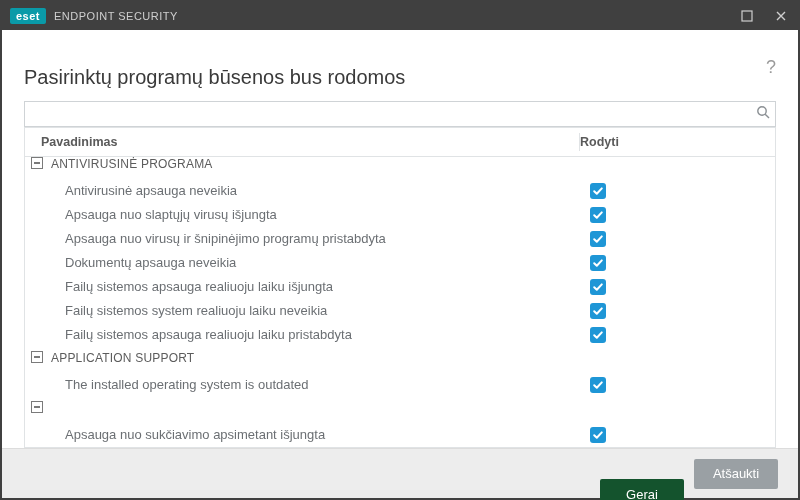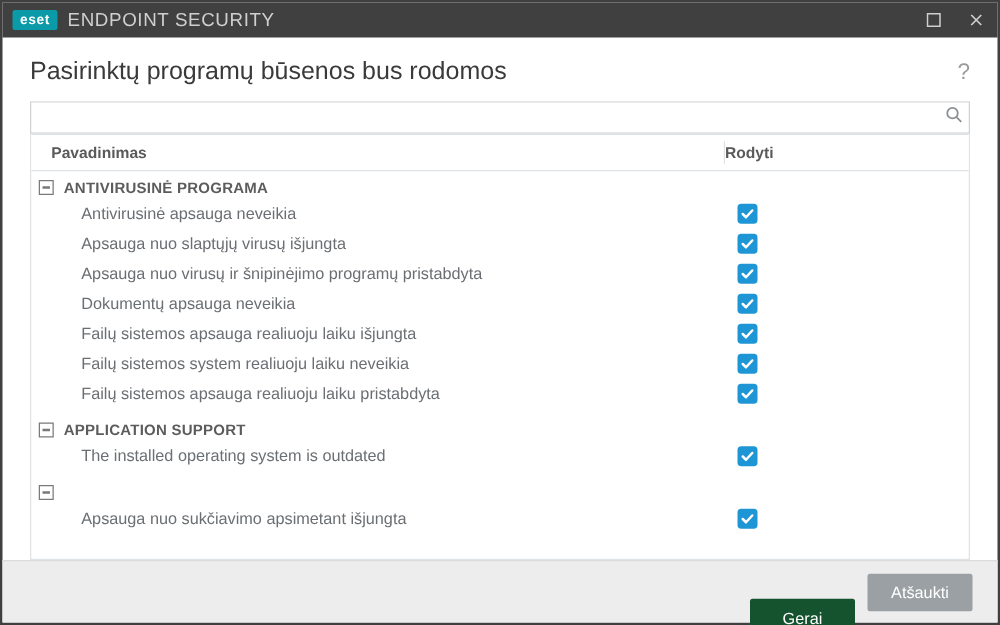--- a/index.html
+++ b/index.html
@@ -1,42 +1,42 @@
 <!DOCTYPE html>
 <html><head>
 <meta charset="utf-8">
 <style>
   * { box-sizing: border-box; margin: 0; padding: 0; }
   html, body { width: 800px; height: 500px; font-family: "Segoe UI", Arial, sans-serif; overflow: hidden; }
   .window { width: 800px; height: 500px; display: flex; flex-direction: column; background: #fff; border: 2px solid #404040; }
   
   .titlebar { height: 28px; background: #404040; display: flex; align-items: center; color: #d4d4d4; font-size: 12px; letter-spacing: .5px; }
   .logo { background: #0a9aa8; color: #fff; font-weight: 700; font-size: 11px; padding: 2px 6px; border-radius: 2px; margin: 0 8px 0 8px; letter-spacing: .5px; }
-  .titlebar-title { flex: 0 0 auto; font-size: 15px; color: #cfcfcf; }
+  .titlebar-title { flex: 0 0 auto; font-size: 11px; color: #cfcfcf; }
   .titlebar-spacer { flex: 1; }
   .titlebar-btn { width: 34px; height: 28px; display: flex; align-items: center; justify-content: center; color: #cfcfcf; cursor: pointer; }
   
   .header { padding: 16px 22px 12px 22px; display: flex; align-items: center; }
-  .header h1 { font-weight: 400; font-size: 20px; color: #3a3a3a; flex: 1; }
+  .header h1 { font-weight: 400; font-size: 20px; color: #3a3a3a; flex: 1; margin-top: 20px; }
   .help { color: #9a9a9a; font-size: 18px; cursor: pointer; }
   
   .content { flex: 1; padding: 0 22px 0 22px; display: flex; flex-direction: column; overflow: hidden; }
   .searchbox { position: relative; }
   .searchbox input { width: 100%; height: 26px; border: 1px solid #cfd3d6; padding: 2px 28px 2px 6px; font-size: 13px; outline: none; }
   .searchbox .sicon { position: absolute; right: 6px; top: 50%; transform: translateY(-50%); color: #888; }
   
   .table-wrap { flex: 1; border: 1px solid #e0e3e5; border-top: none; margin-top: 0; overflow: hidden; position: relative; }
   .thead { display: flex; height: 30px; border-top: 1px solid #e0e3e5; border-bottom: 1px solid #e0e3e5; background: #fff; font-size: 12.5px; color: #5a5a5a; align-items: center; }
   .thead .col-name { padding-left: 16px; flex: 1; font-weight: 600; }
   .thead .col-show { width: 195px; font-weight: 600; }
   .thead .sep { width: 1px; height: 18px; background: #e0e3e5; }
   .tbody { position: absolute; top: 30px; left: 0; right: 0; bottom: 0; overflow-y: auto; }
   .tbody::-webkit-scrollbar { width: 10px; }
   .tbody::-webkit-scrollbar-thumb { background: #c7cacd; }
-  .group-row { display: flex; align-items: center; height: 26px; font-size: 12px; color: #5c5c5c; font-weight: 700; letter-spacing: .2px; }
+  .group-row { display: flex; height: 26px; font-size: 12px; color: #5c5c5c; font-weight: 400; letter-spacing: .2px; }
   .group-row .exp { width: 12px; height: 12px; border: 1px solid #7a7a7a; margin: 0 8px 0 6px; display: flex; align-items: center; justify-content: center; cursor: pointer; }
   .group-row .exp::before { content: ""; display: block; width: 6px; height: 1.5px; background: #7a7a7a; }
   .item-row { display: flex; align-items: flex-start; height: 24px; font-size: 13px; color: #6b6f73; }
   .item-row .col-name { flex: 1; padding-left: 40px; white-space: nowrap; overflow: hidden; text-overflow: ellipsis; }
   .item-row .col-show { width: 185px; display: flex; align-items: center; }
   .chk { width: 16px; height: 16px; border-radius: 3px; background: #1e96d6; display: flex; align-items: center; justify-content: center; cursor: pointer; }
   .chk svg { display: block; }
   
   .footer { background: #ededed; height: 50px; display: flex; align-items: center; justify-content: flex-end; padding: 0 20px; gap: 10px; border-top: 1px solid #dcdcdc; }
   .btn { height: 30px; min-width: 84px; padding: 0 16px; border: none; border-radius: 2px; font-size: 13px; cursor: pointer; }

